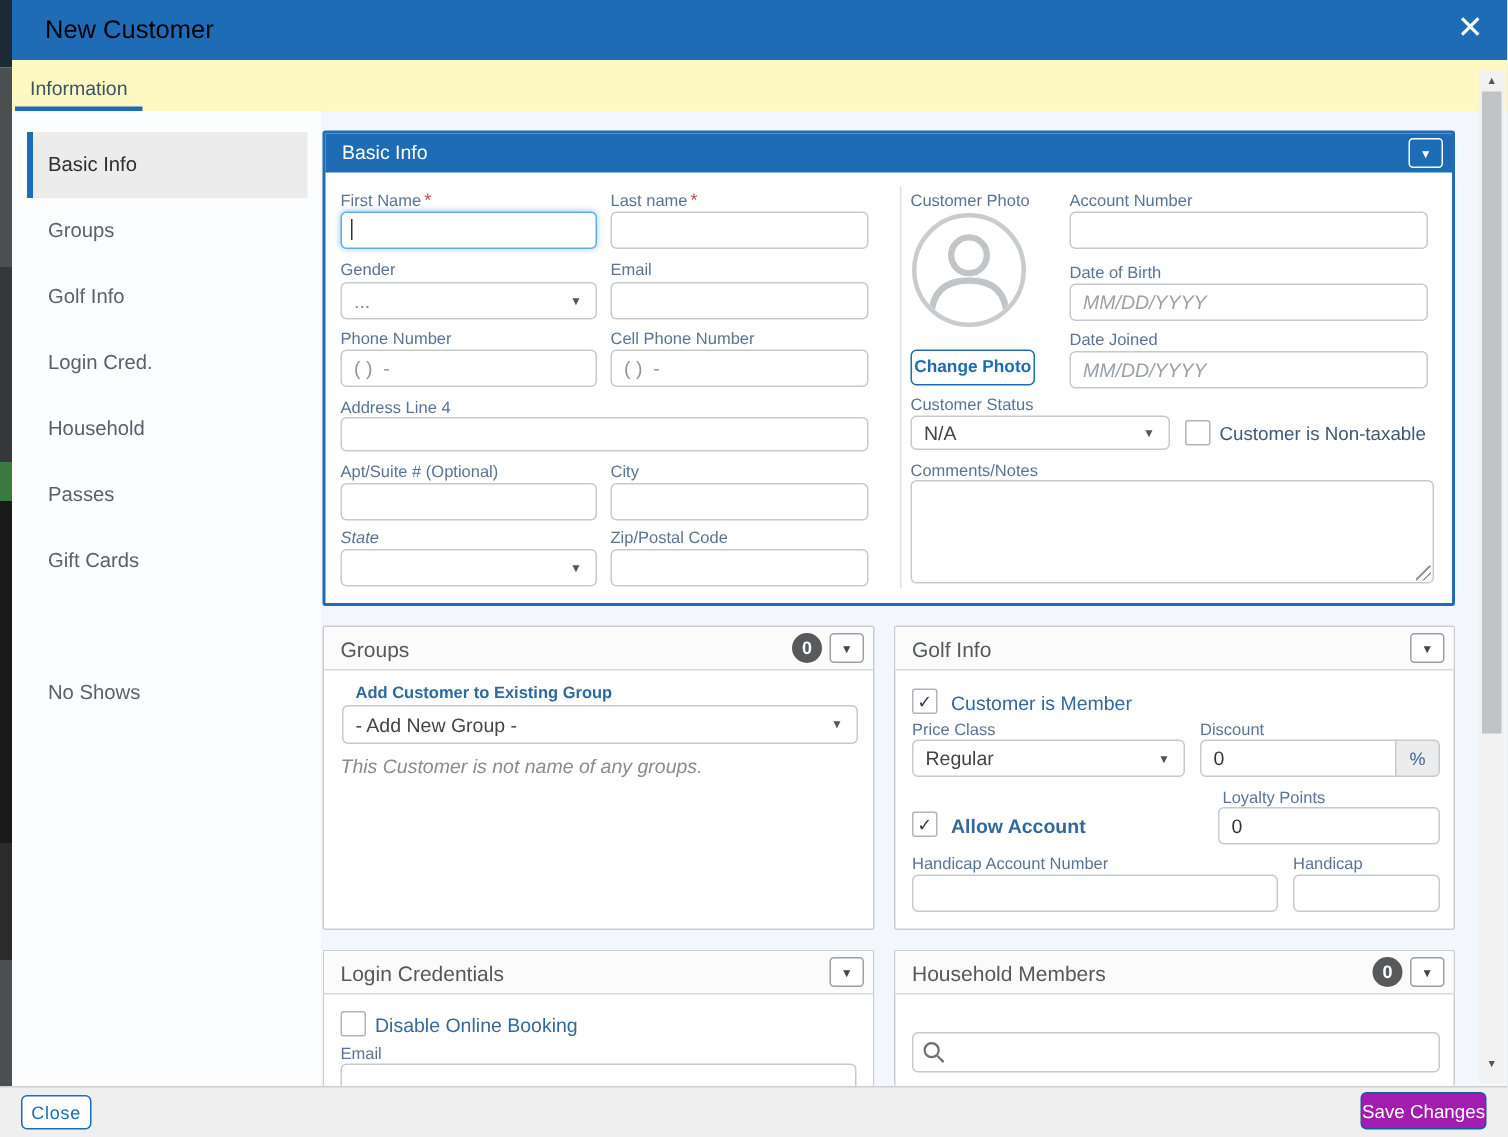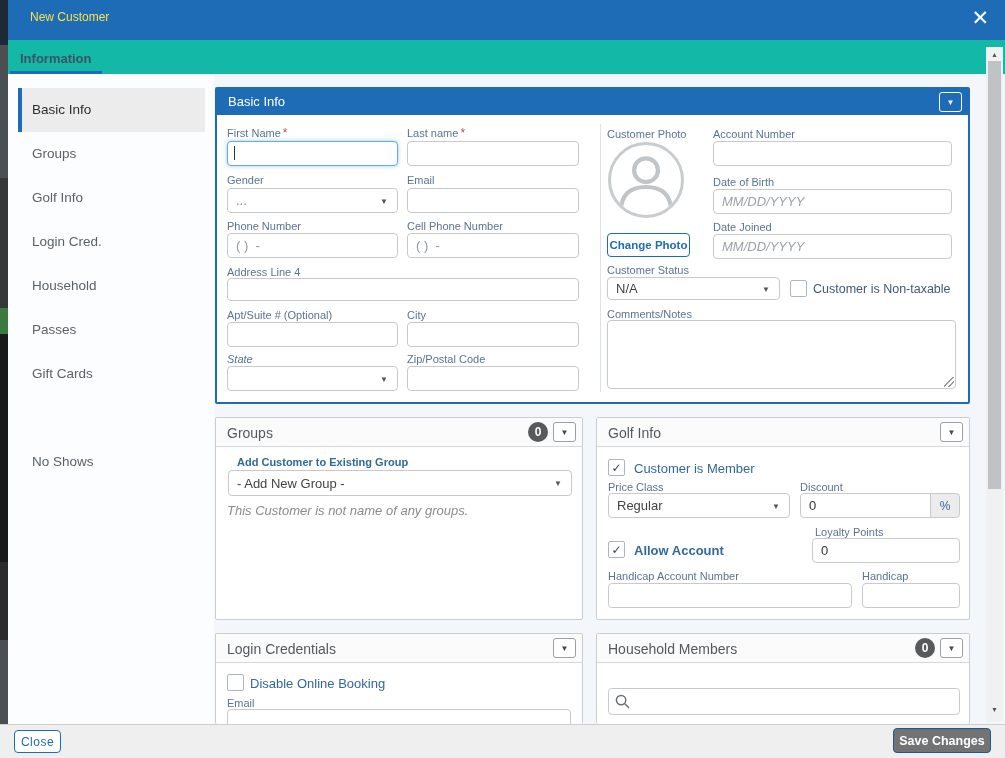--- a/index.html
+++ b/index.html
@@ -5,25 +5,25 @@
   * { margin:0; padding:0; box-sizing:border-box; }
   html,body { background:#e5e5e5; }
   body { font-family:"Liberation Sans","DejaVu Sans",sans-serif; }
   #stage { position:relative; width:1005px; height:758px; background:#f3f6fb; overflow:hidden; }
 
   
   .strip-seg { position:absolute; left:0; width:8px; }
 
   
   .titlebar { position:absolute; left:8px; top:0; width:997px; height:40px; background:#1d6cb5; }
-  .title-text { position:absolute; left:22px; top:10px; font-size:12px; color:#fde047; }
+  .title-text { position:absolute; left:22px; top:10px; font-size:17px; color:#000000; }
   .close-x { position:absolute; right:16px; top:6px; font-size:21px; color:#ffffff; cursor:pointer; font-weight:bold; }
 
   
-  .tabbar { position:absolute; left:8px; top:40px; width:997px; height:34px; background:#14b8a6;font-weight:bold; }
+  .tabbar { position:absolute; left:8px; top:40px; width:997px; height:34px; background:#fef9c3; }
   .tab { position:absolute; left:2px; top:6px; height:28px; padding:0 10px; font-size:13px; color:#3e5165; border-bottom:3px solid #1d6cb5; display:flex; align-items:center; cursor:pointer; }
 
   .sidebar-bg { position:absolute; left:8px; top:74px; width:206px; height:650px; background:#fcfdff; }
   .side-item { position:absolute; left:18px; width:187px; height:44px; line-height:44px; padding-left:14px; font-size:13.5px; color:#5a6268; cursor:pointer; }
   .side-item.active { background:#ececec; border-left:4px solid #1d6cb5; color:#2e2e2e; padding-left:10px; }
 
   
   .panel { position:absolute; background:#ffffff; border:1px solid #c9cdd1; border-radius:2px; }
   .panel.blue { border:2px solid #1d6cb5; }
   .phead { position:absolute; left:0; top:0; right:0; height:29px; background:#fbfbfb; border-bottom:1px solid #d6d9dc; }
@@ -64,21 +64,21 @@
   .italic-note { position:absolute; font-size:13px; font-style:italic; color:#8b8b8b; }
 
   .suffix-box { position:absolute; background:#ececec; border:1px solid #c6cace; border-radius:0 4px 4px 0; font-size:12px; color:#33689c; display:flex; align-items:center; justify-content:center; }
 
   .search-wrap { position:absolute; background:#fff; border:1px solid #c6cace; border-radius:4px; display:flex; align-items:center; padding-left:6px; }
   .search-wrap input { border:none; outline:none; flex:1; font-size:13px; font-family:inherit; background:transparent; margin-left:5px; }
 
   
   .footer { position:absolute; left:0; top:724px; width:1005px; height:34px; background:#efefef; border-top:1px solid #cfcfcf; }
   .btn-close { position:absolute; left:14px; top:5px; width:47px; height:23px; background:#fff; border:1px solid #1d6cb5; border-radius:4px; color:#1d6cb5; font-size:12px; display:flex; align-items:center; justify-content:center; cursor:pointer; letter-spacing:.5px; }
-  .btn-save { position:absolute; right:14px; top:3px; width:98px; height:25px; background:#737373; border:1px solid #165a9a; border-radius:4px; color:#fff; font-size:12.5px; font-weight:bold; display:flex; align-items:center; justify-content:center; cursor:pointer; }
+  .btn-save { position:absolute; right:14px; top:3px; width:84px; height:25px; background:#a21caf; border:1px solid #165a9a; border-radius:4px; color:#fff; font-size:12.5px; font-weight:normal; display:flex; align-items:center; justify-content:center; cursor:pointer; }
 
   
   .scrollbar { position:absolute; left:986px; top:47px; width:17px; height:675px; background:#f1f1f1; }
   .sb-arrow { position:absolute; left:0; width:17px; height:15px; display:flex; align-items:center; justify-content:center; font-size:7px; color:#555; cursor:pointer; }
   .sb-thumb { position:absolute; left:2px; top:14px; width:13px; height:428px; background:#c0c3c5; cursor:pointer; }
 </style>
 </head>
 <body>
 
 <div id="stage">

